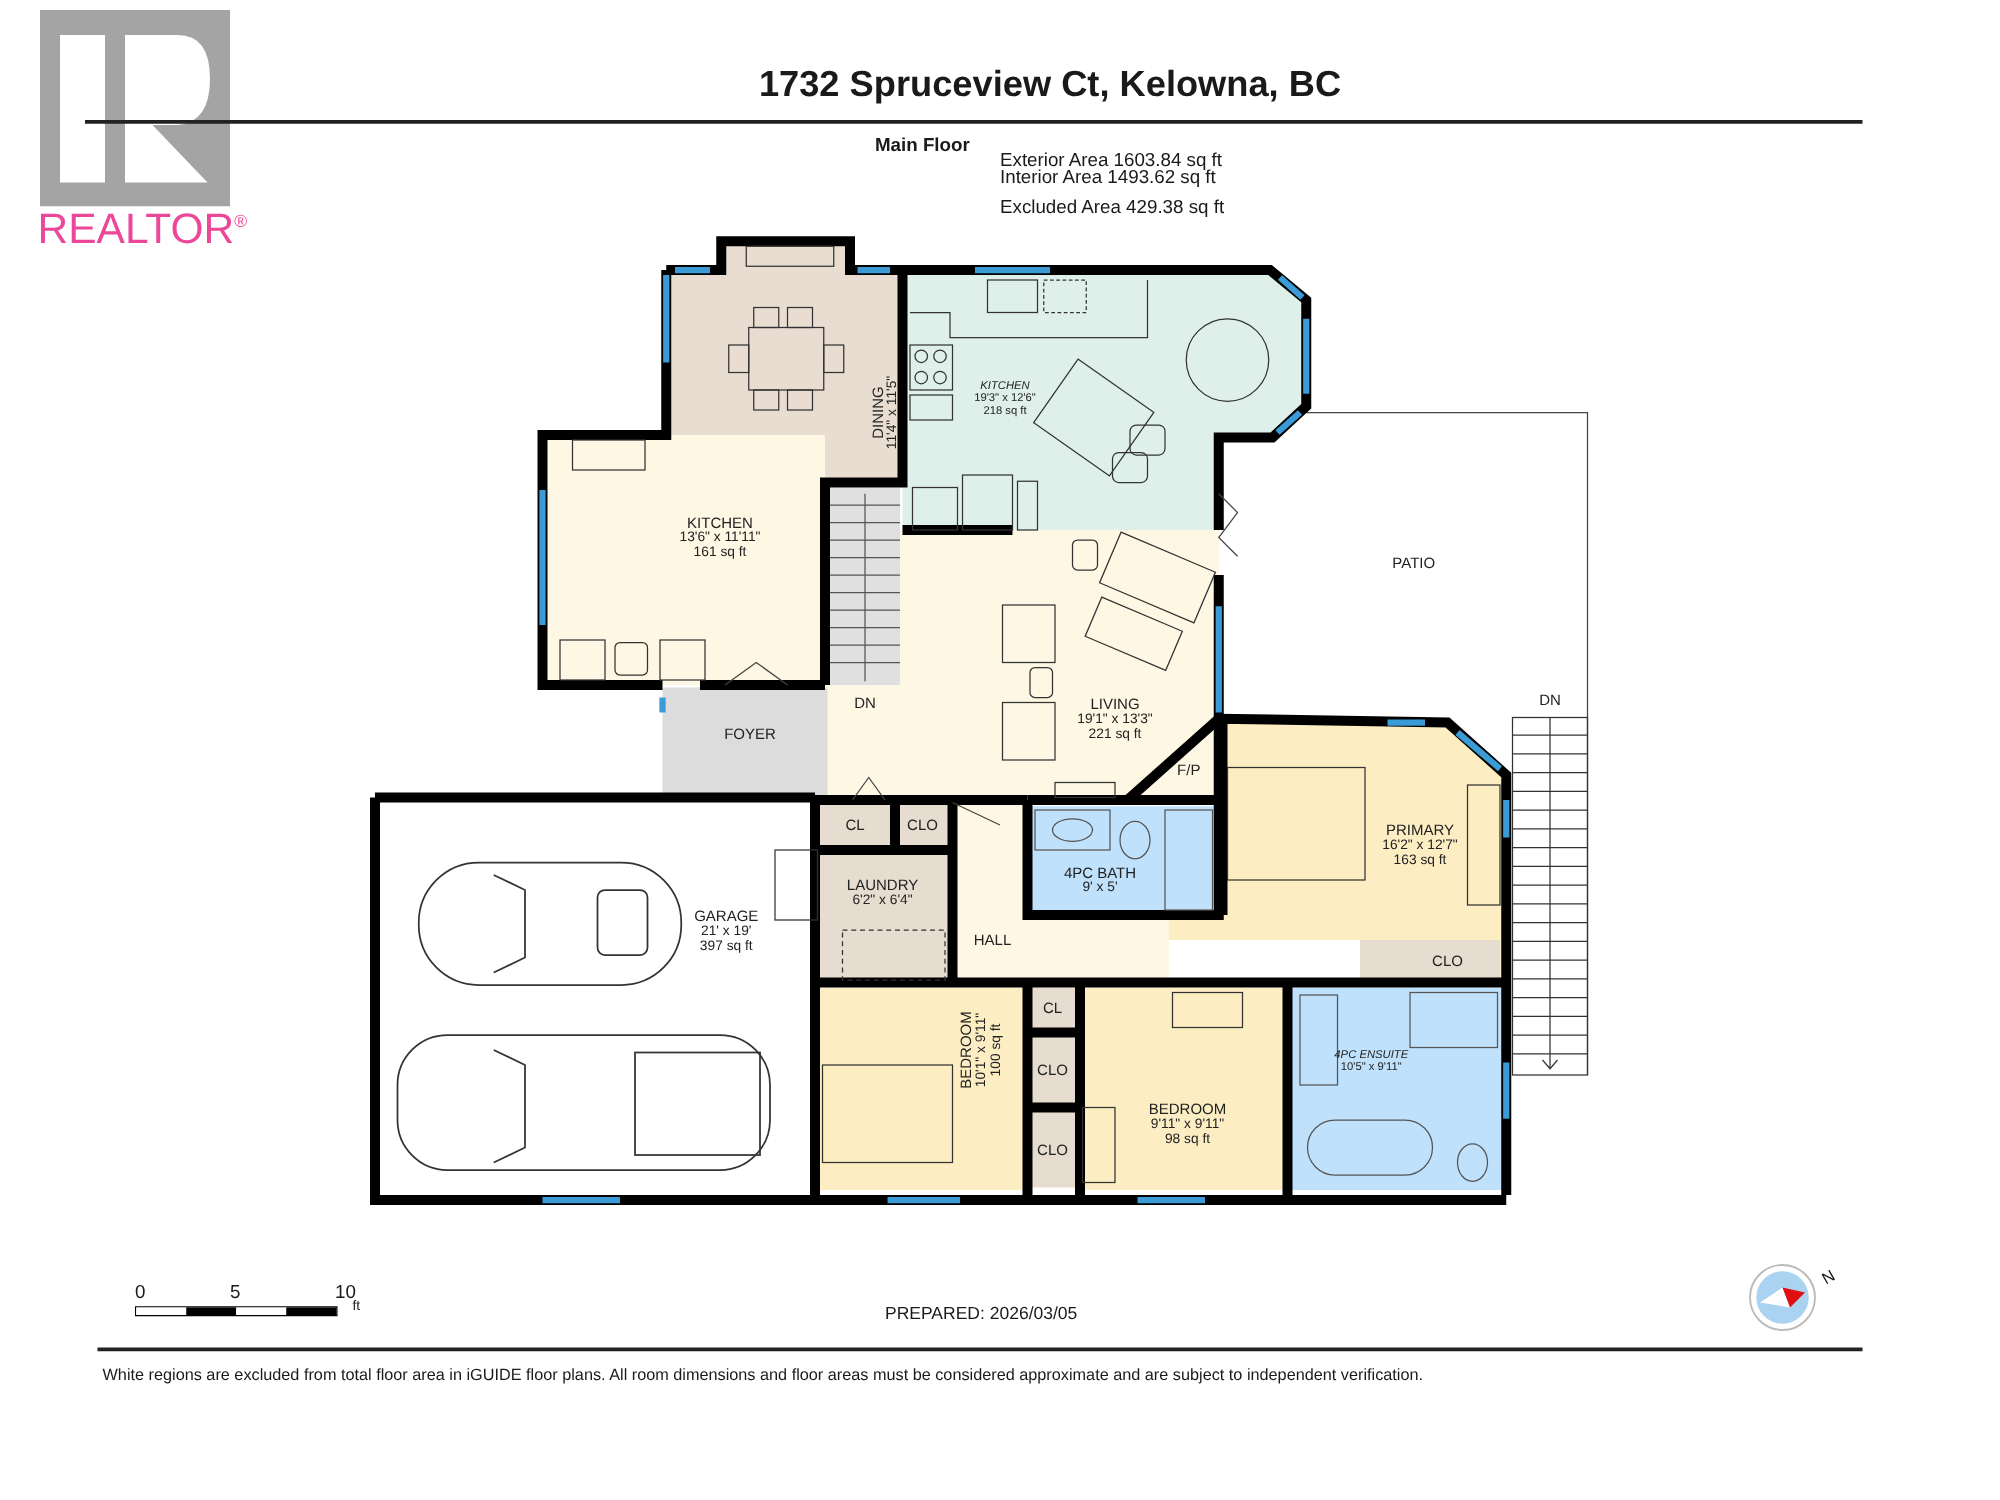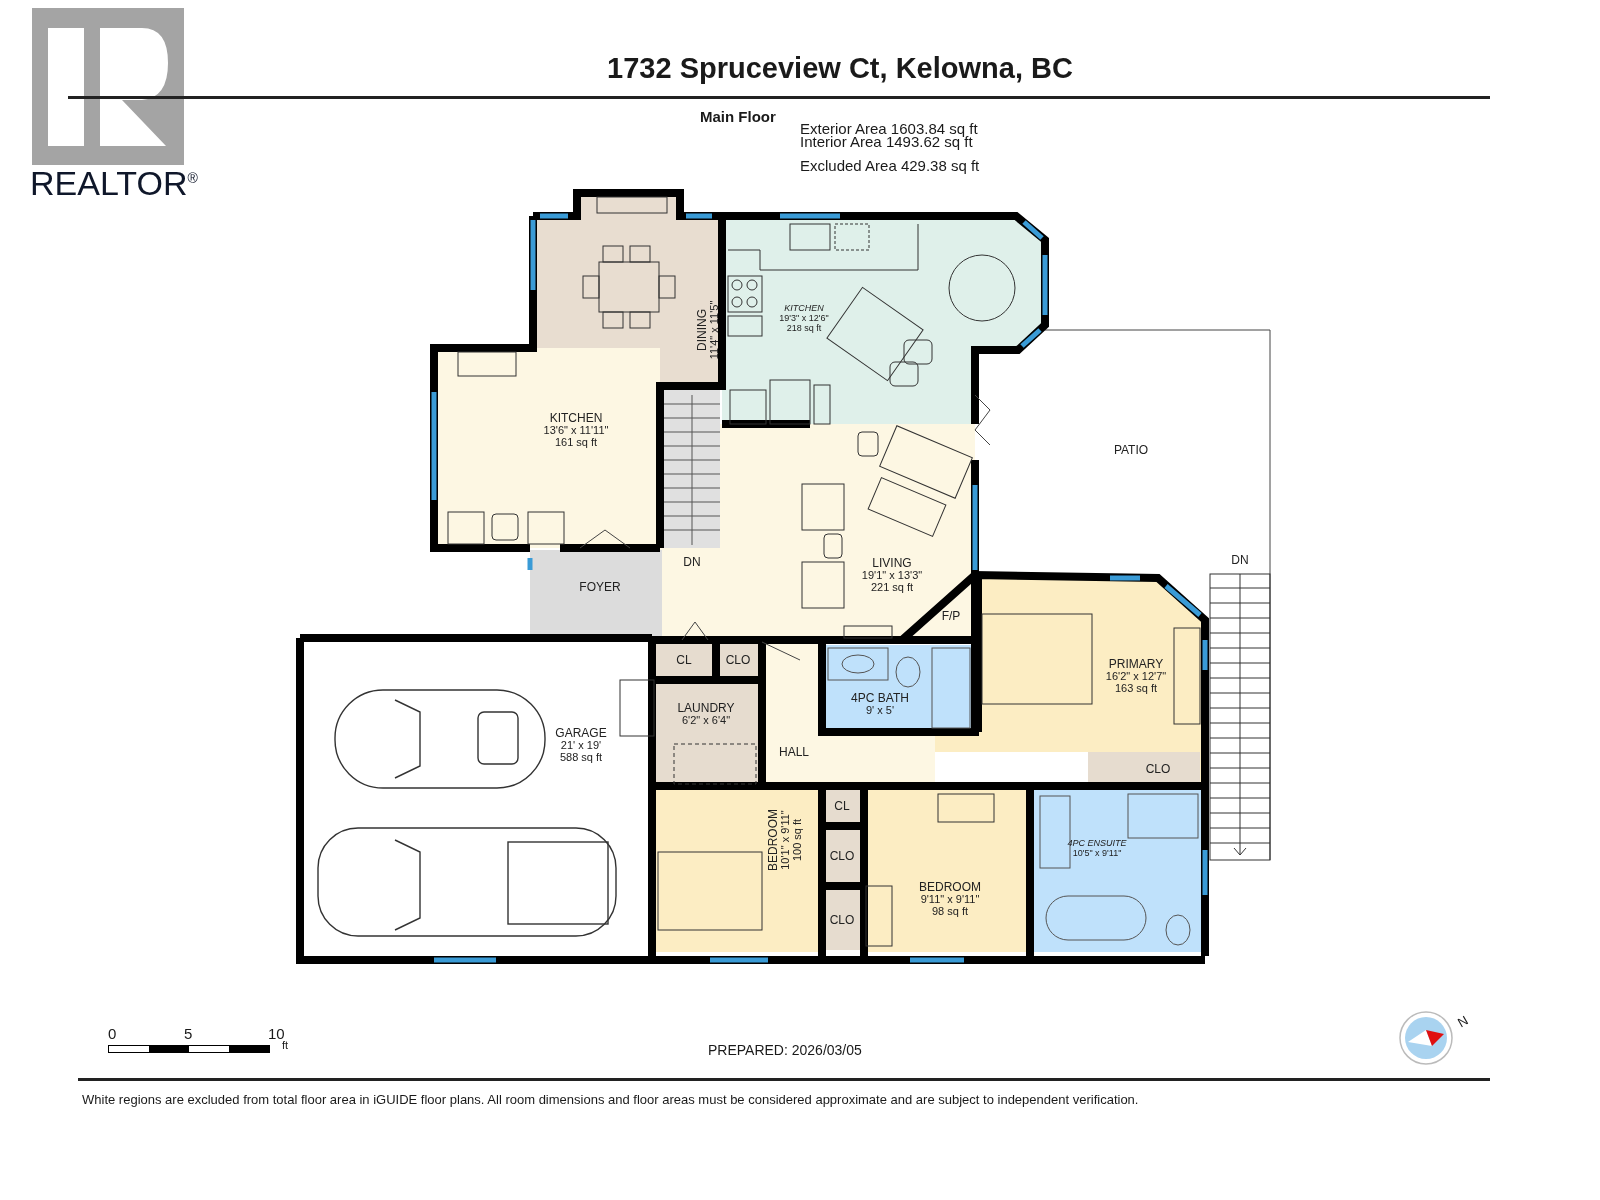--- a/index.html
+++ b/index.html
@@ -1,19 +1,19 @@
 <!DOCTYPE html>
 <html><head>
 <meta charset="utf-8">
 <style>
   html, body { margin: 0; padding: 0; background: #ffffff; }
   body { width: 1600px; height: 1200px; position: relative; overflow: hidden; font-family: "Liberation Sans", sans-serif; color: #1a1a1a; }
   .abs { position: absolute; }
   #logo-box { left: 32px; top: 8px; width: 152px; height: 157px; background: #a4a4a4; }
-  #logo-text { left: 30px; top: 164px; font-size: 34px; color: #0f172a; letter-spacing: 0px; font-family: "Liberation Sans", sans-serif; }
+  #logo-text { left: 30px; top: 164px; font-size: 34px; color: #ec4899; letter-spacing: 0px; font-family: "Liberation Sans", sans-serif; }
   #title { left: 0; width: 1600px; top: 52px; text-align: center; font-size: 29px; font-weight: bold; padding-left: 80px; box-sizing: border-box; }
   .rule { background: #222; height: 3px; }
   #info-label { left: 700px; top: 108px; font-size: 15px; font-weight: bold; }
   .info-line { left: 800px; font-size: 15px; }
   #plan { left: 0; top: 0; }
   .room-label { position: absolute; text-align: center; font-size: 11px; line-height: 12px; color: #222; white-space: nowrap; transform: translate(-50%, -50%); }
   .room-label .nm { font-size: 12px; }
   .small .nm { font-size: 9px; font-style: italic; }
   .small { font-size: 9px; line-height: 10px; }
   .vert { transform: translate(-50%, -50%) rotate(-90deg); }
@@ -285,21 +285,21 @@
 </div>
 <div class="room-label" style="left:1240px; top:560px;">
   <div class="nm">DN</div>
 </div>
 <div class="room-label" style="left:951px; top:616px;">
   <div class="nm">F/P</div>
 </div>
 <div class="room-label" style="left:581px; top:745px;">
   <div class="nm">GARAGE</div>
   <div>21' x 19'</div>
-  <div>588 sq ft</div>
+  <div>397 sq ft</div>
 </div>
 <div class="room-label" style="left:684px; top:660px;">
   <div class="nm">CL</div>
 </div>
 <div class="room-label" style="left:738px; top:660px;">
   <div class="nm">CLO</div>
 </div>
 <div class="room-label" style="left:706px; top:714px;">
   <div class="nm">LAUNDRY</div>
   <div>6'2" x 6'4"</div>

